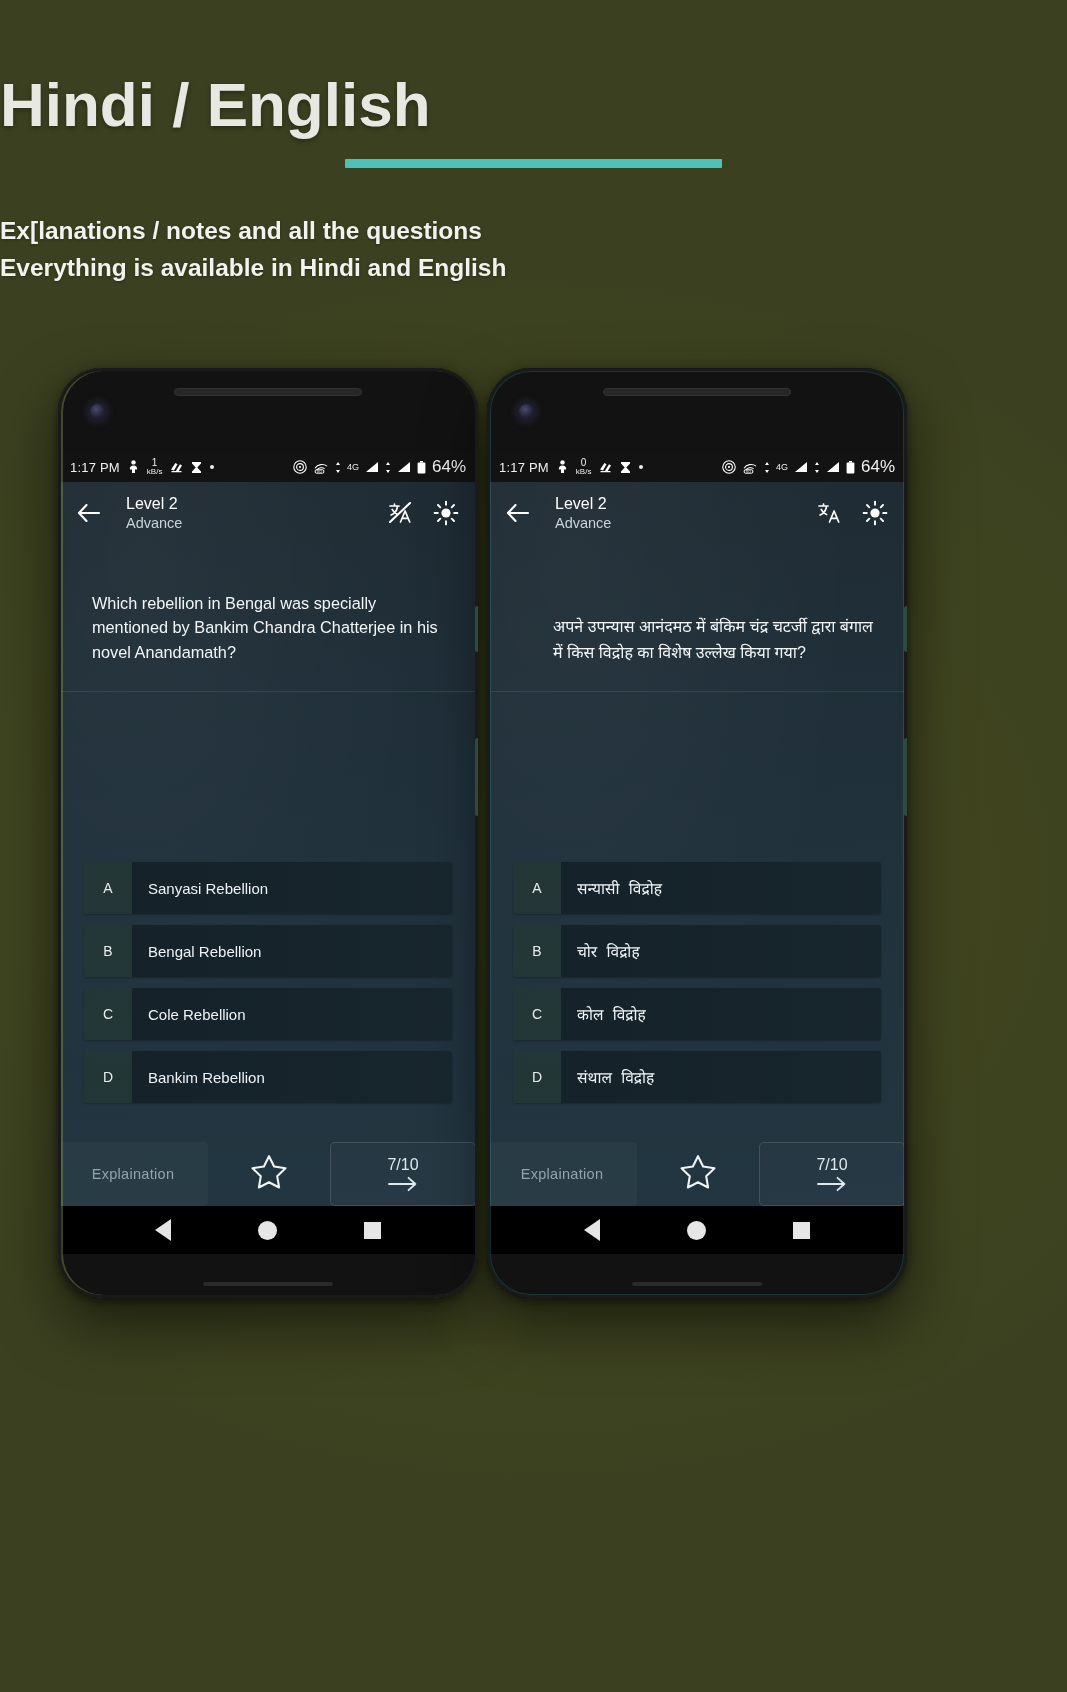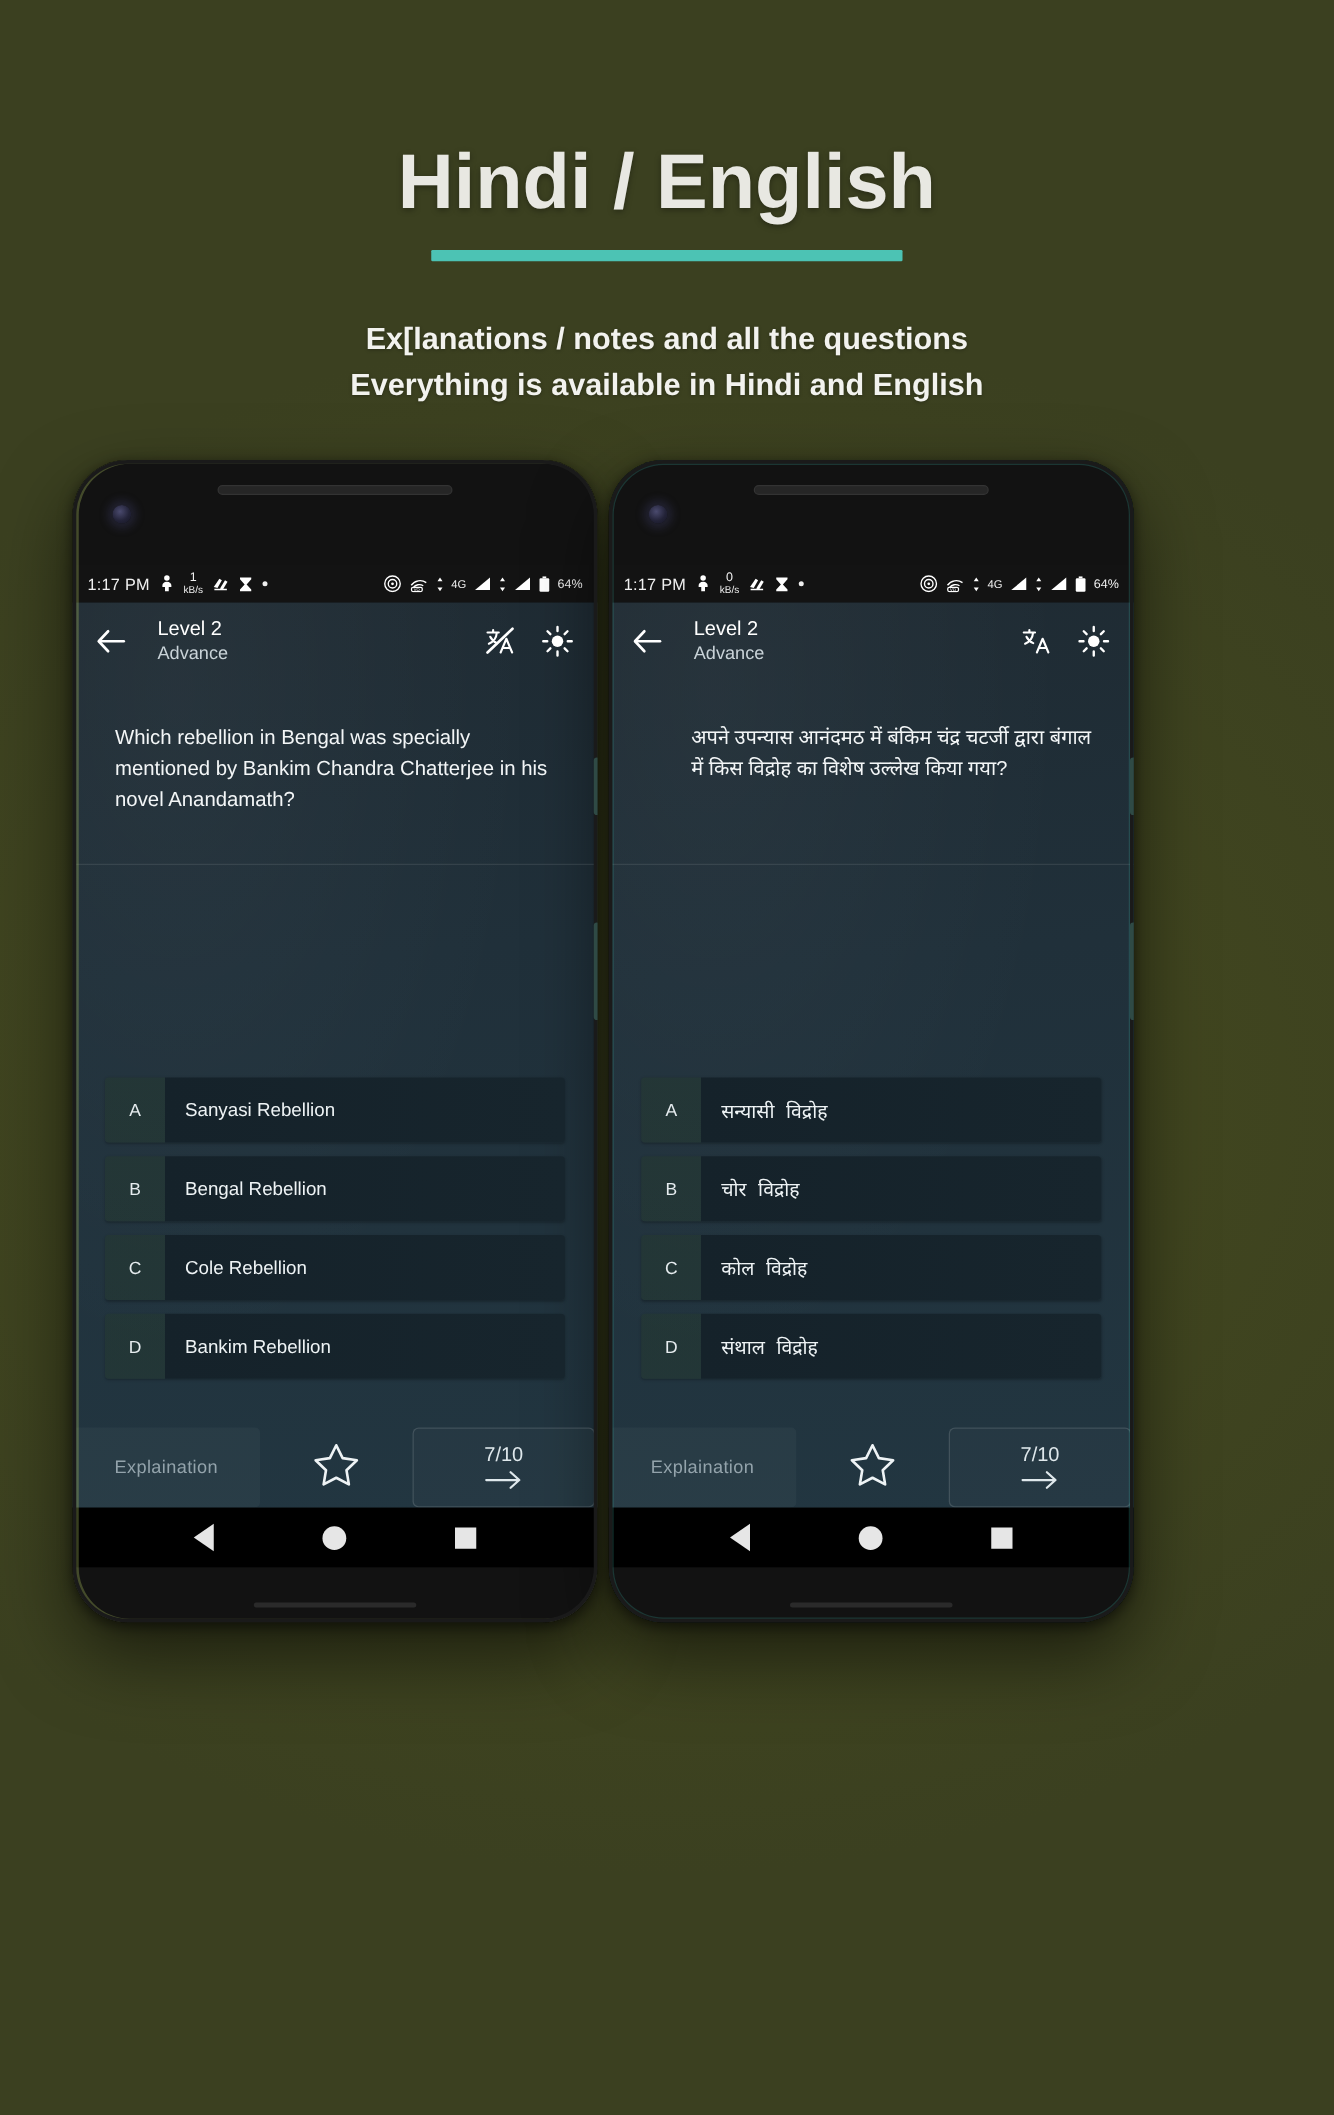--- a/index.html
+++ b/index.html
@@ -18,22 +18,22 @@
     inset: 0;
     background:
       radial-gradient(ellipse 780px 620px at 50% 880px, #4a5026 0%, #41461f 45%, #3b4020 100%),
       linear-gradient(180deg, #3c3f22 0%, #43471f 55%, #383c1e 100%);
   }
 
   
   .promo-head {
     position: absolute;
     top: 0; left: 0; right: 0;
-    text-align: center;
-    padding-top: 113px;
+    text-align: left;
+    padding-top: 72px;
   }
   .promo-title {
     font-size: 62px;
     font-weight: bold;
     color: #e8e8e2;
     letter-spacing: 0px;
     line-height: 1.05;
     text-shadow: 0 2px 5px rgba(0,0,0,.35);
   }
   .promo-rule {
@@ -123,21 +123,21 @@
   }
   .sb-time { font-size: 13px; letter-spacing: .2px; }
   .sb-left { display: flex; align-items: center; gap: 8px; flex: 0 0 auto; }
   .sb-spacer { flex: 1 1 auto; }
   .sb-right { display: flex; align-items: center; gap: 6px; }
   .sb-ico { display: inline-flex; align-items: center; justify-content: center; }
   .sb-ico svg { display: block; }
   .sb-net { display: flex; flex-direction: column; align-items: center; line-height: 1; }
   .sb-net b { font-size: 8px; font-weight: normal; }
   .sb-4g { font-size: 9px; vertical-align: top; }
-  .sb-batt-pct { font-size: 10px; }
+  .sb-batt-pct { font-size: 17px; }
   .sb-dot { width: 4px; height: 4px; border-radius: 50%; background: #eee; }
 
   
   .app {
     position: relative;
     height: 724px;
     background: linear-gradient(175deg, #1f2b33 0%, #20303a 40%, #223641 100%);
     display: flex;
     flex-direction: column;
     overflow: hidden;
@@ -161,21 +161,21 @@
   .appbar-ico { width: 28px; height: 28px; color: #fff; display: flex; align-items: center; justify-content: center; }
 
   .q-wrap {
     position: relative;
     padding: 34px 34px 26px 34px;
     border-bottom: 1px solid rgba(255,255,255,.09);
     z-index: 2;
     flex: 0 0 auto;
     min-height: 148px;
     display: flex;
-    align-items: flex-start;
+    align-items: flex-end;
   }
   .q-text {
     color: #f3f6f7;
     font-size: 16.3px;
     line-height: 1.52;
   }
   .q-text.hi { font-size: 16px; line-height: 1.58; margin-left: 32px; }
 
   .opts-spacer { flex: 1 1 auto; }
 

